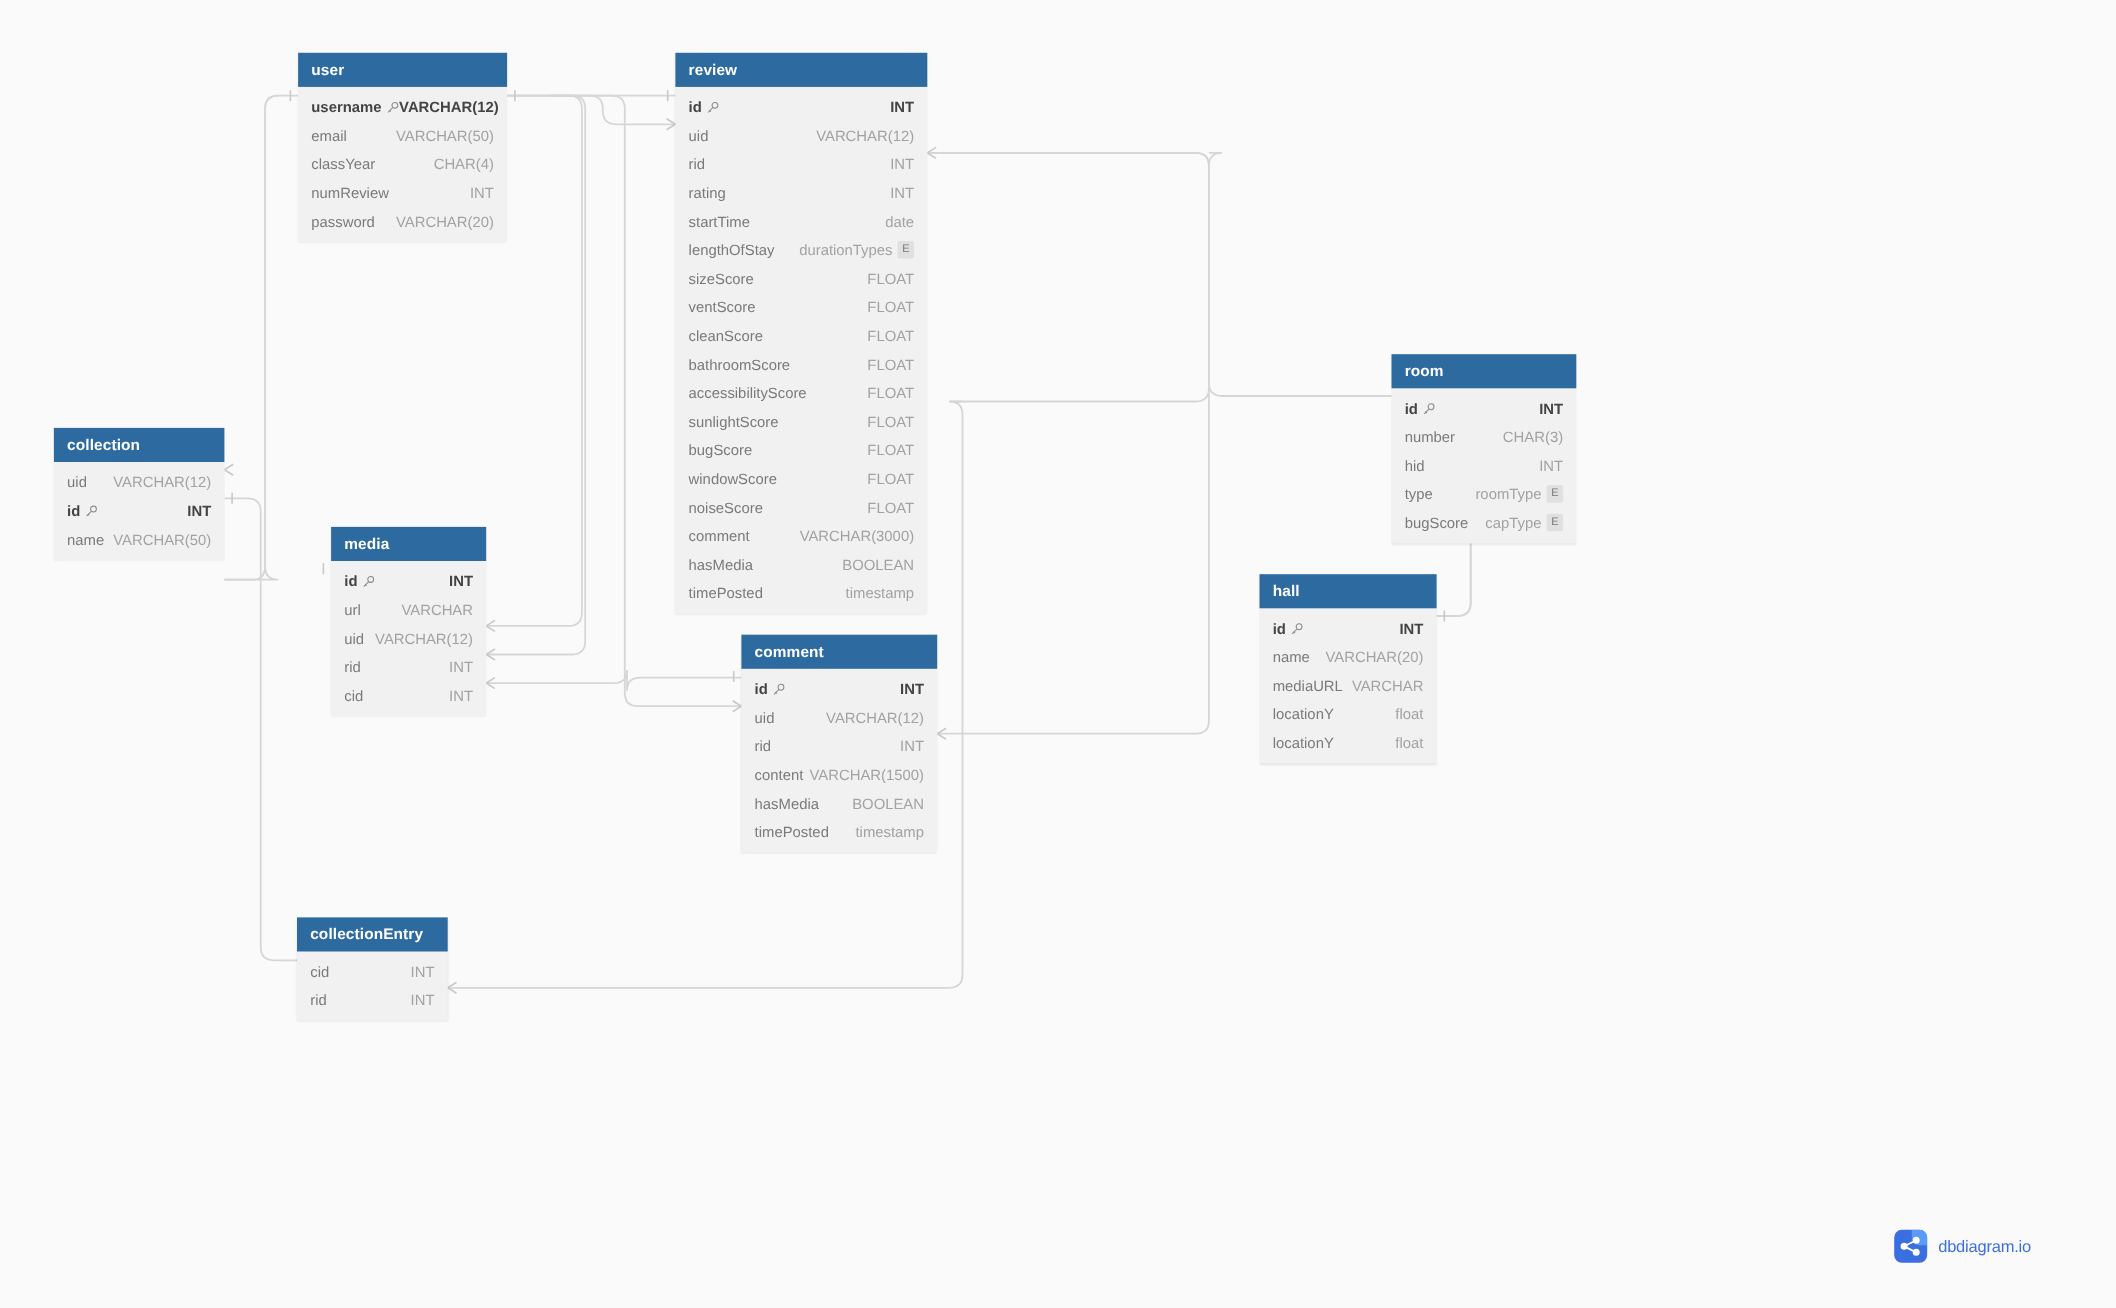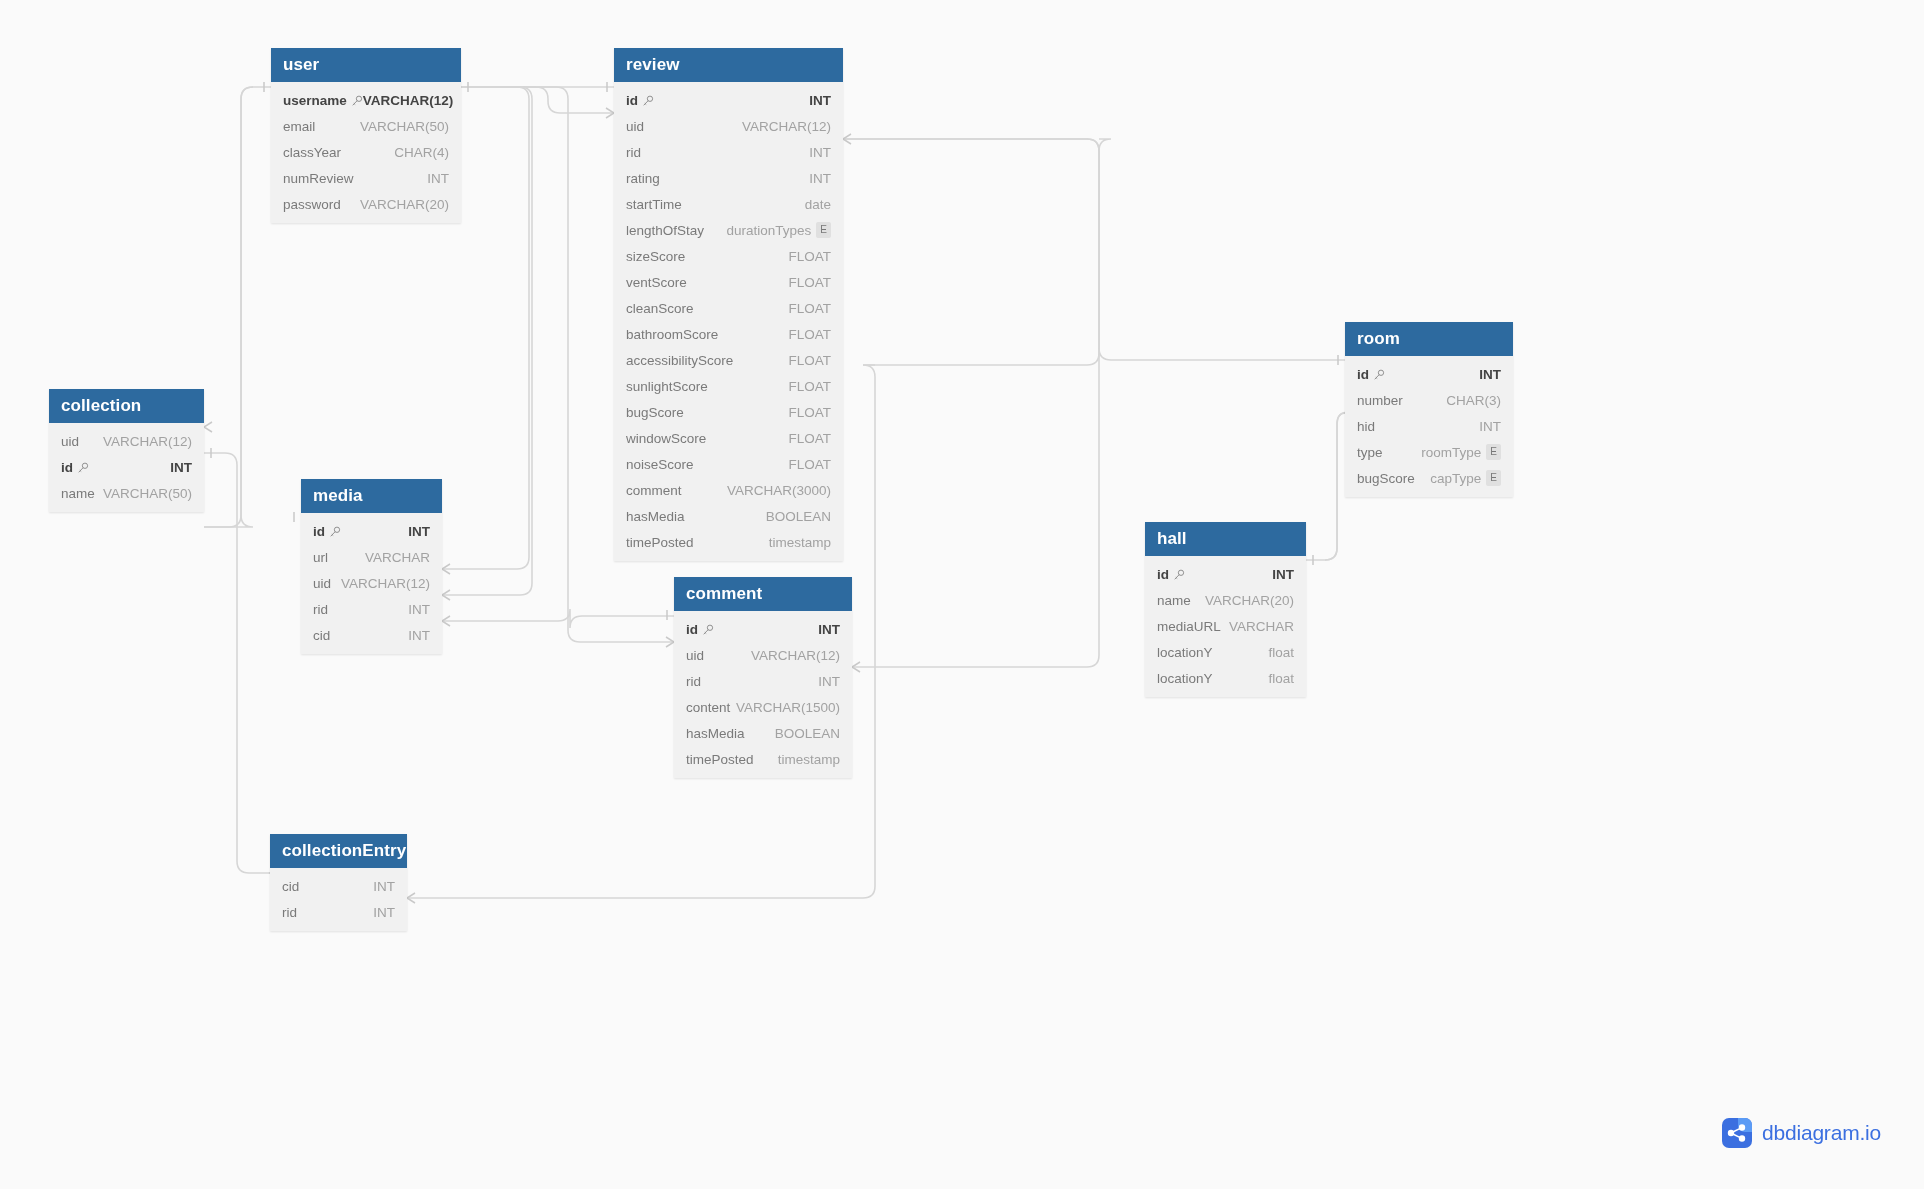--- a/index.html
+++ b/index.html
@@ -27,21 +27,21 @@
   }
   .table-card {
     position: absolute;
     background: #f1f1f1;
     box-shadow: 0 1px 2px rgba(0,0,0,0.10);
     z-index: 5;
   }
   .table-header {
     background: #2d6a9f;
     color: #ffffff;
-    font-size: 17px;
+    font-size: 14px;
     font-weight: bold;
     padding: 8px 12px 9px 12px;
     line-height: 1.0;
     letter-spacing: 0.1px;
   }
   .field-row {
     display: flex;
     align-items: center;
     justify-content: space-between;
     height: 26px;
@@ -102,21 +102,21 @@
   #wm-icon .corner {
     position: absolute;
     right: 0;
     top: 0;
     width: 14px;
     height: 14px;
     background: #5b9bf5;
     border-bottom-left-radius: 7px;
   }
   #wm-text {
-    font-size: 21px;
+    font-size: 15px;
     color: #3b6fe0;
     letter-spacing: -0.2px;
   }
 </style>
 </head>
 <body>
 
 <div id="canvas">
 
   <svg id="edges" viewBox="0 0 1924 1189" xmlns="http://www.w3.org/2000/svg">
@@ -527,21 +527,21 @@
           <div class="field-row">
             <div class="field-name">
               <span>timePosted</span>
             </div>
             <div class="field-type">
               <span>timestamp</span>
             </div>
           </div>
         </div>
       </div>
-      <div class="table-card" style="left: 1345px; top: 322px; width: 168px;">
+      <div class="table-card" style="left: 1265px; top: 322px; width: 168px;">
         <div class="table-header">room</div>
         <div style="padding: 5px 0px 6px;">
           <div class="field-row pk">
             <div class="field-name">
               <span>id</span>
               <span class="key-icon"><svg viewBox="0 0 14 14" width="12" height="12">
                   <g fill="none" stroke="#8a8a8a" stroke-width="1.1">
                     <circle cx="9.3" cy="4.4" r="3.1"></circle>
                     <line x1="7.2" x2="2" y1="6.6" y2="12.0"></line>
                     <line x1="3.3" x2="4.9" y1="9.6" y2="11.1"></line>

